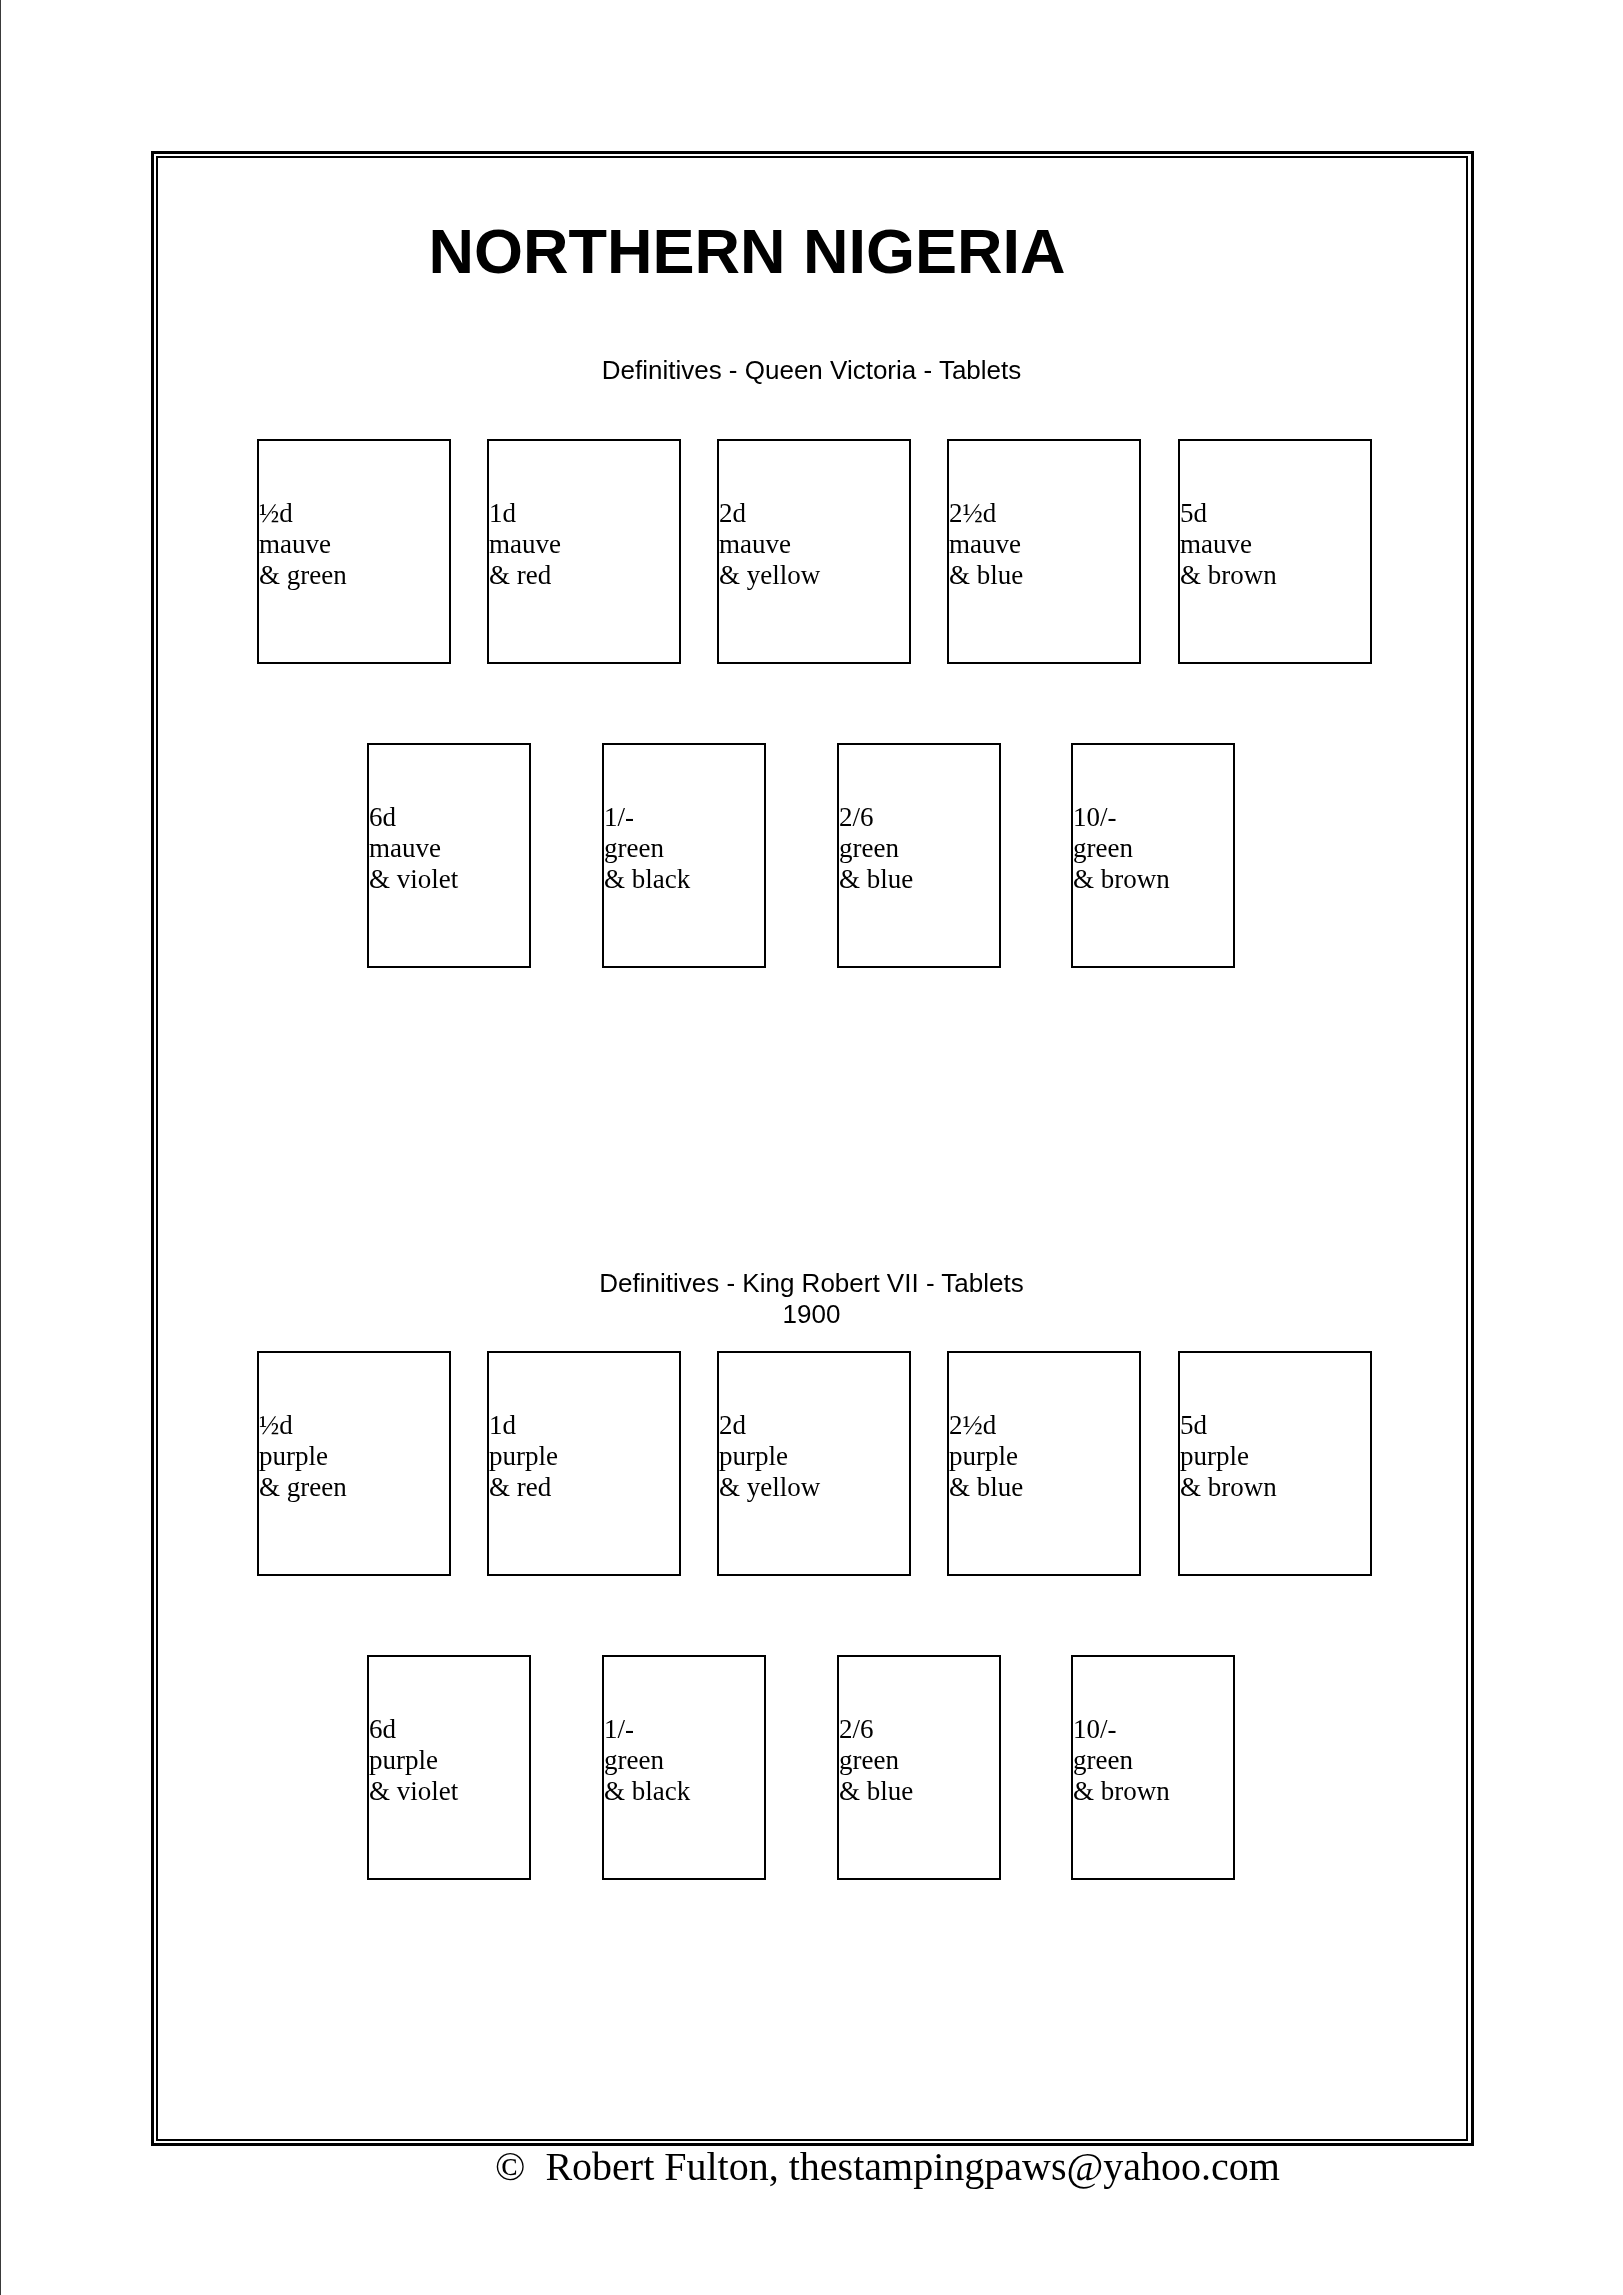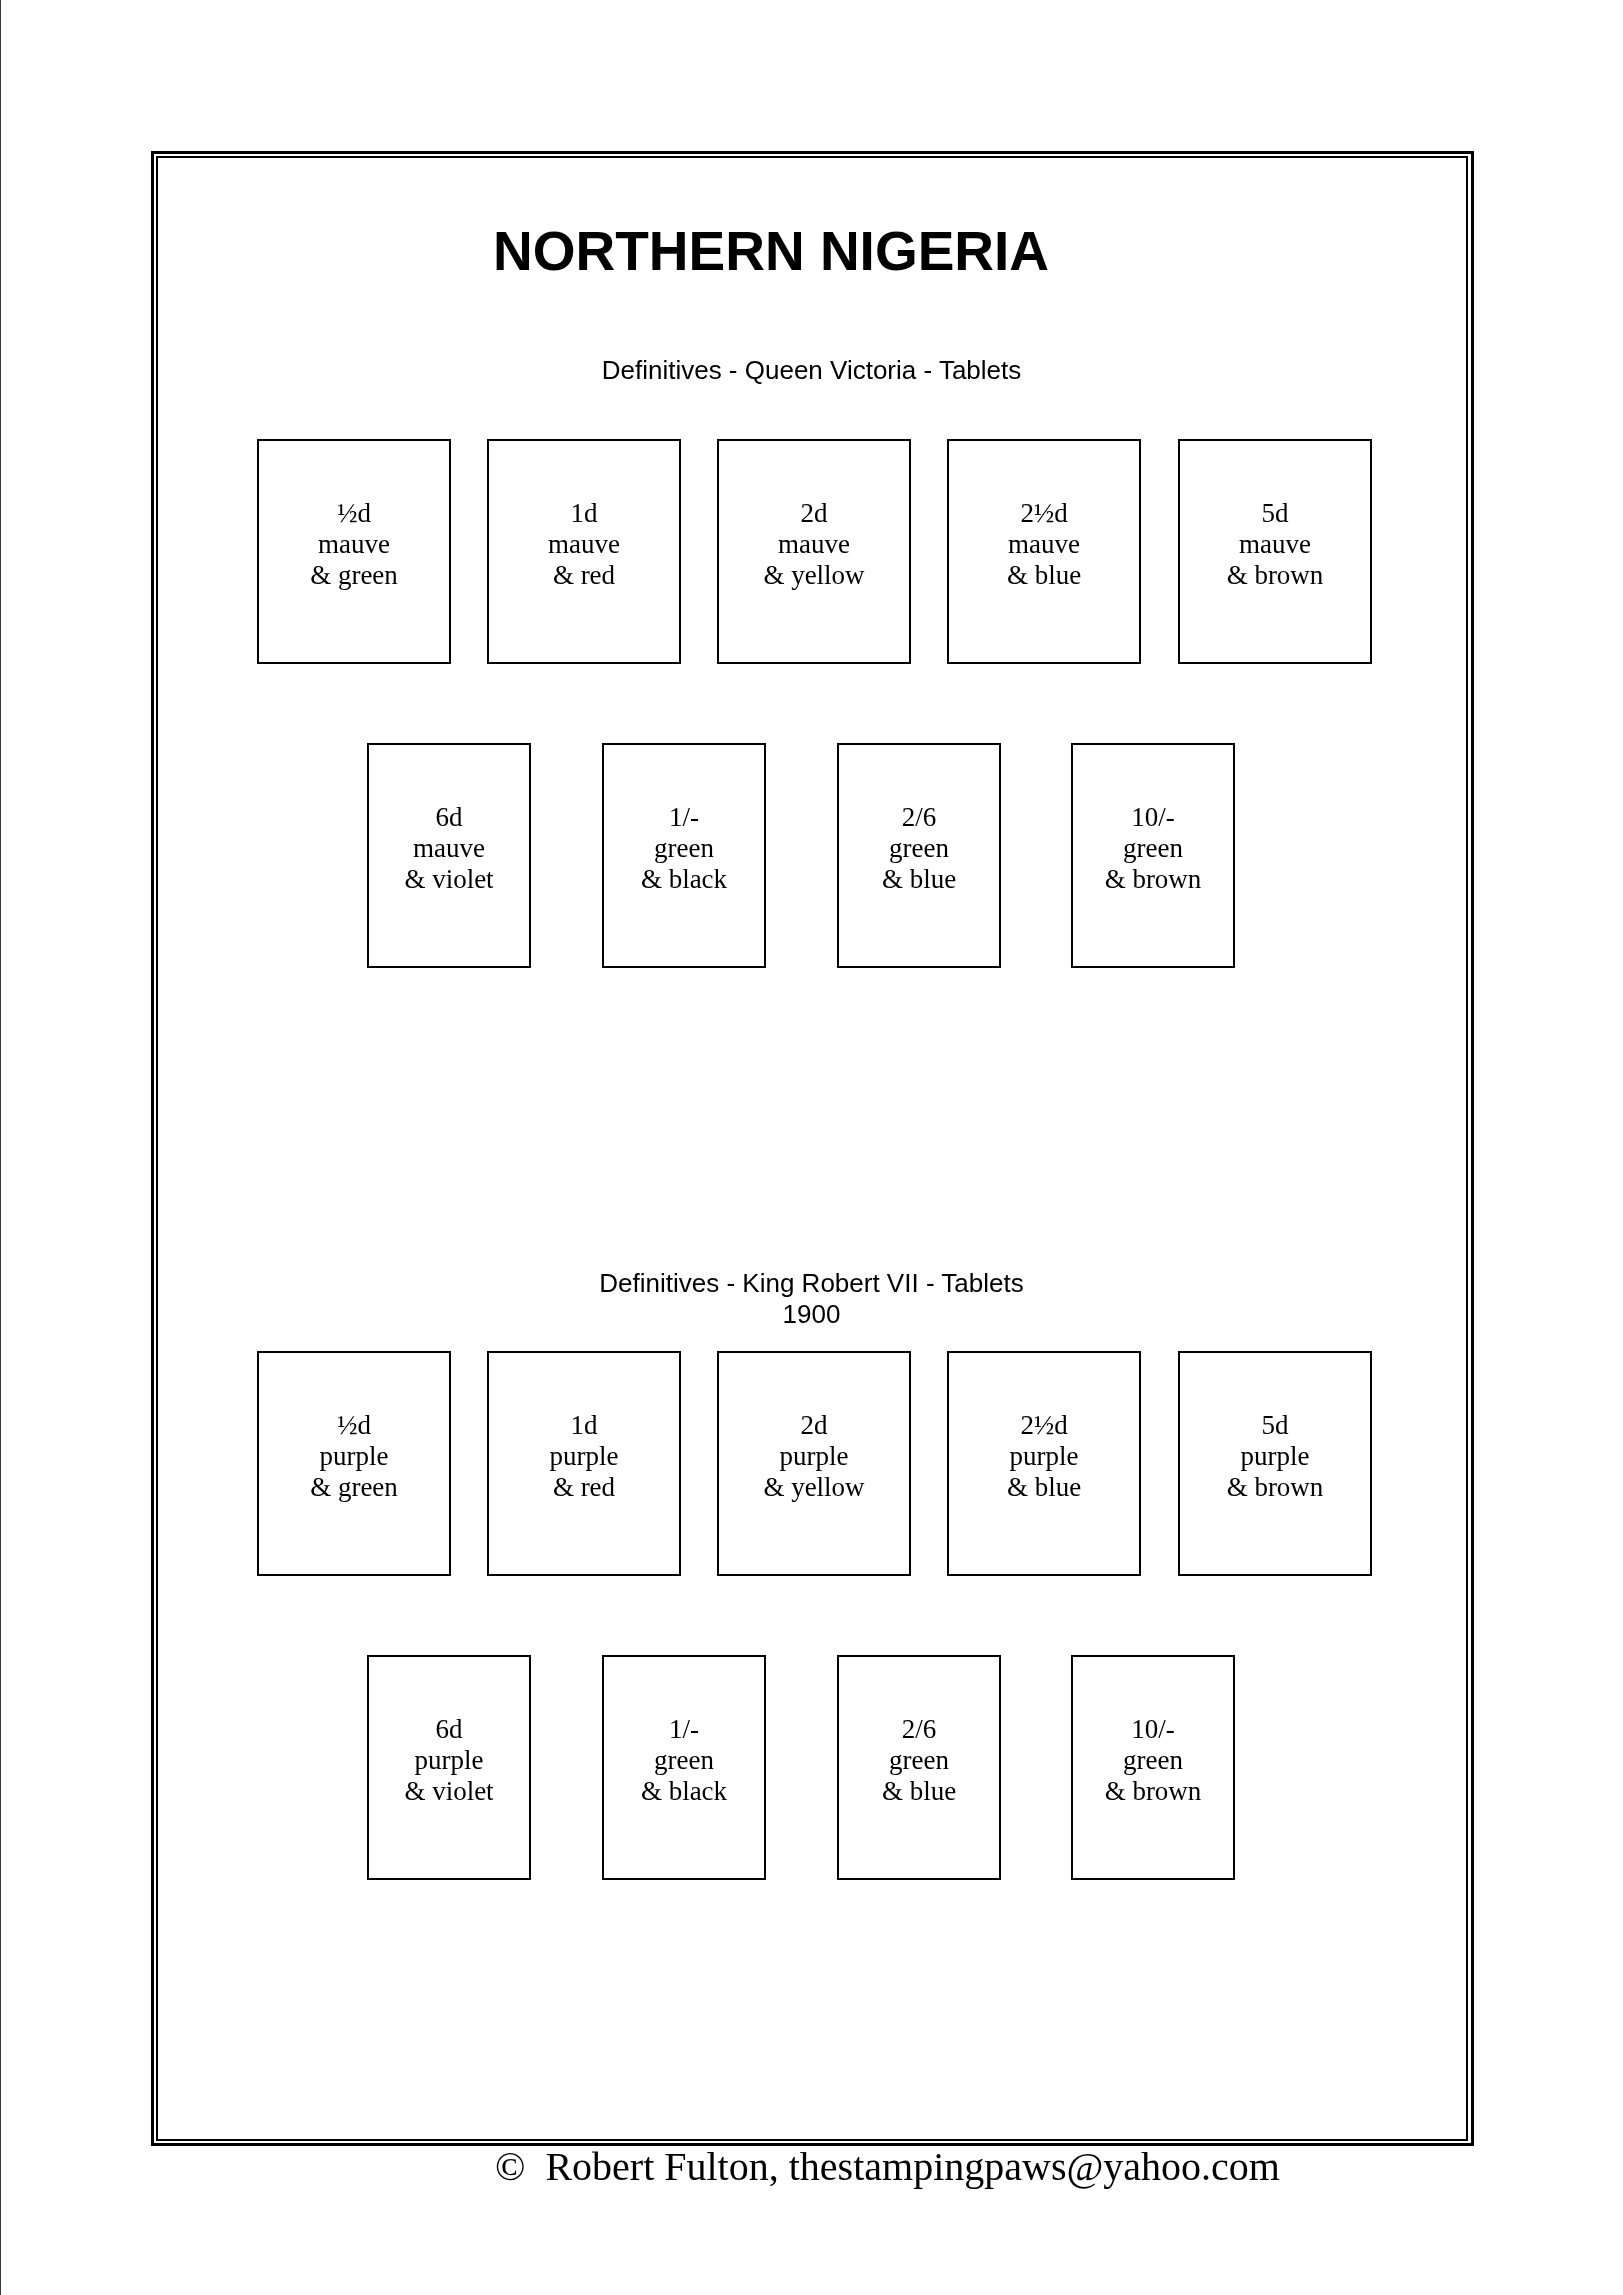--- a/index.html
+++ b/index.html
@@ -14,36 +14,36 @@
     border: 3.3px solid #000;
   }
   .border-inner {
     position: absolute; left: 156px; top: 156px;
     width: 1312px; height: 1985px; box-sizing: border-box;
     border: 2.6px solid #000;
   }
   .title {
     position: absolute; left: 157px; width: 1180px; top: 224px;
     text-align: center; font-family: "Liberation Sans", sans-serif;
-    font-weight: bold; font-size: 55px; line-height: 55px; white-space: nowrap; padding-left: 24px;
+    font-weight: bold; font-size: 63px; line-height: 55px; white-space: nowrap;
   }
   .section-heading {
     position: absolute; left: 157px; width: 1309px;
     text-align: center; font-family: Liberation Sans, sans-serif;
     font-size: 26px; line-height: 31px; white-space: nowrap;
   }
   .section-heading div { height: 31px; }
   .stamp {
     position: absolute; box-sizing: border-box;
     width: 194px; height: 225px; border: 2.6px solid #000; background: #fff;
   }
   .stamp.r2 { width: 164px; }
   .stamp-text {
     position: absolute; left: 0; right: 0; top: 57px;
-    text-align: center; font-family: "Liberation Serif", serif;
+    font-family: "Liberation Serif", serif;
     font-size: 27px; line-height: 31px; white-space: nowrap;
   }
   .stamp-text div { height: 31px; }
   .footer {
     position: absolute; left: 495px; top: 2147px;
     font-family: "Liberation Serif", serif; font-size: 40px; line-height: 39px;
     white-space: pre;
   }
 </style>
 </head>

